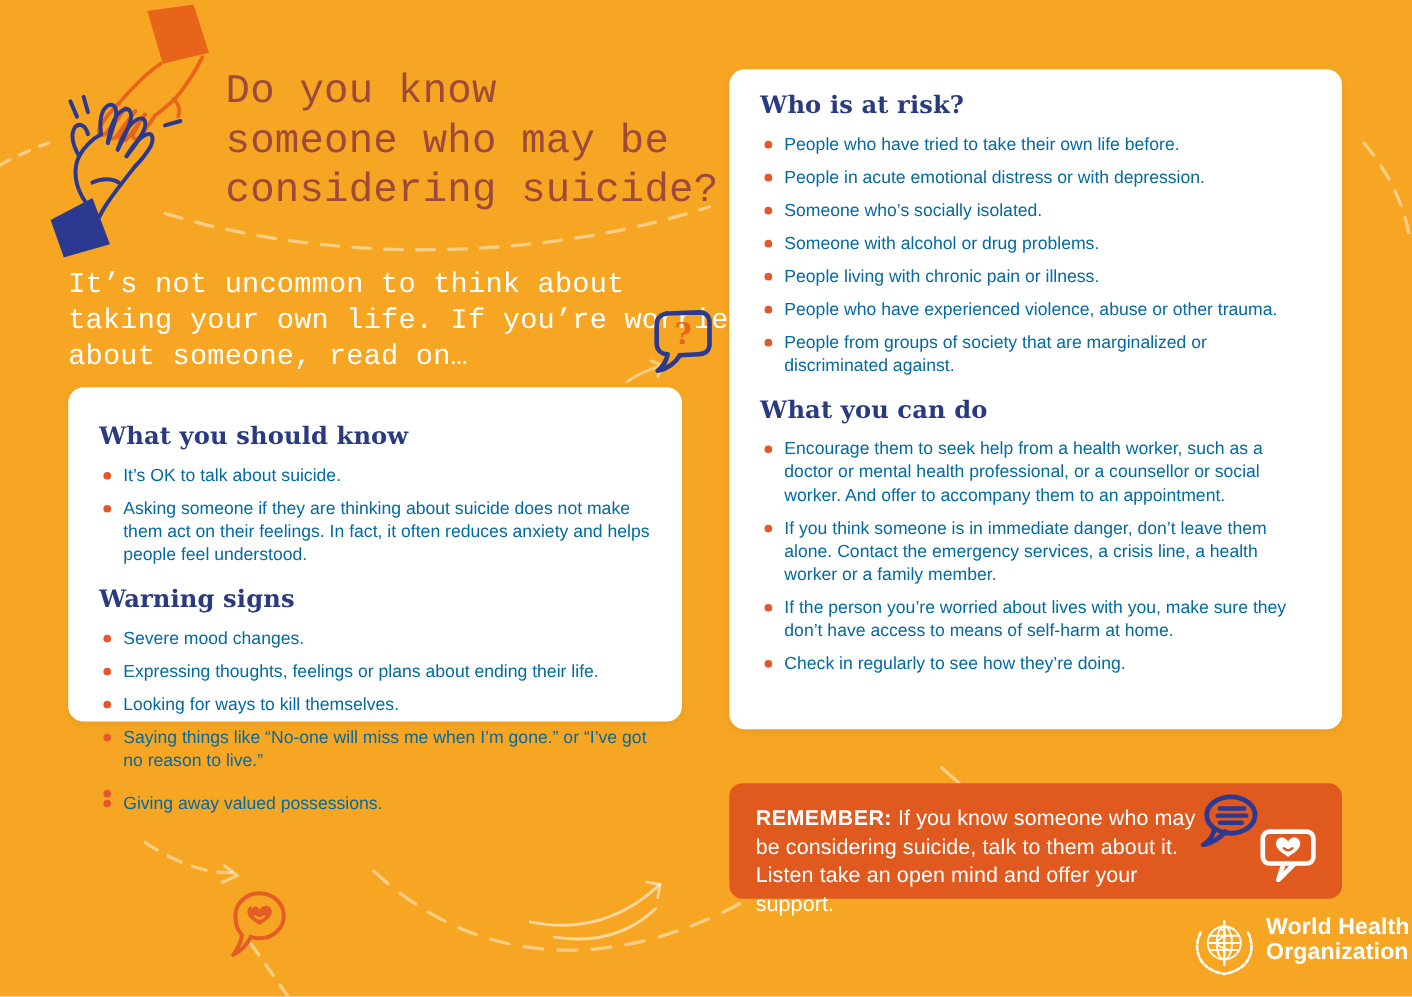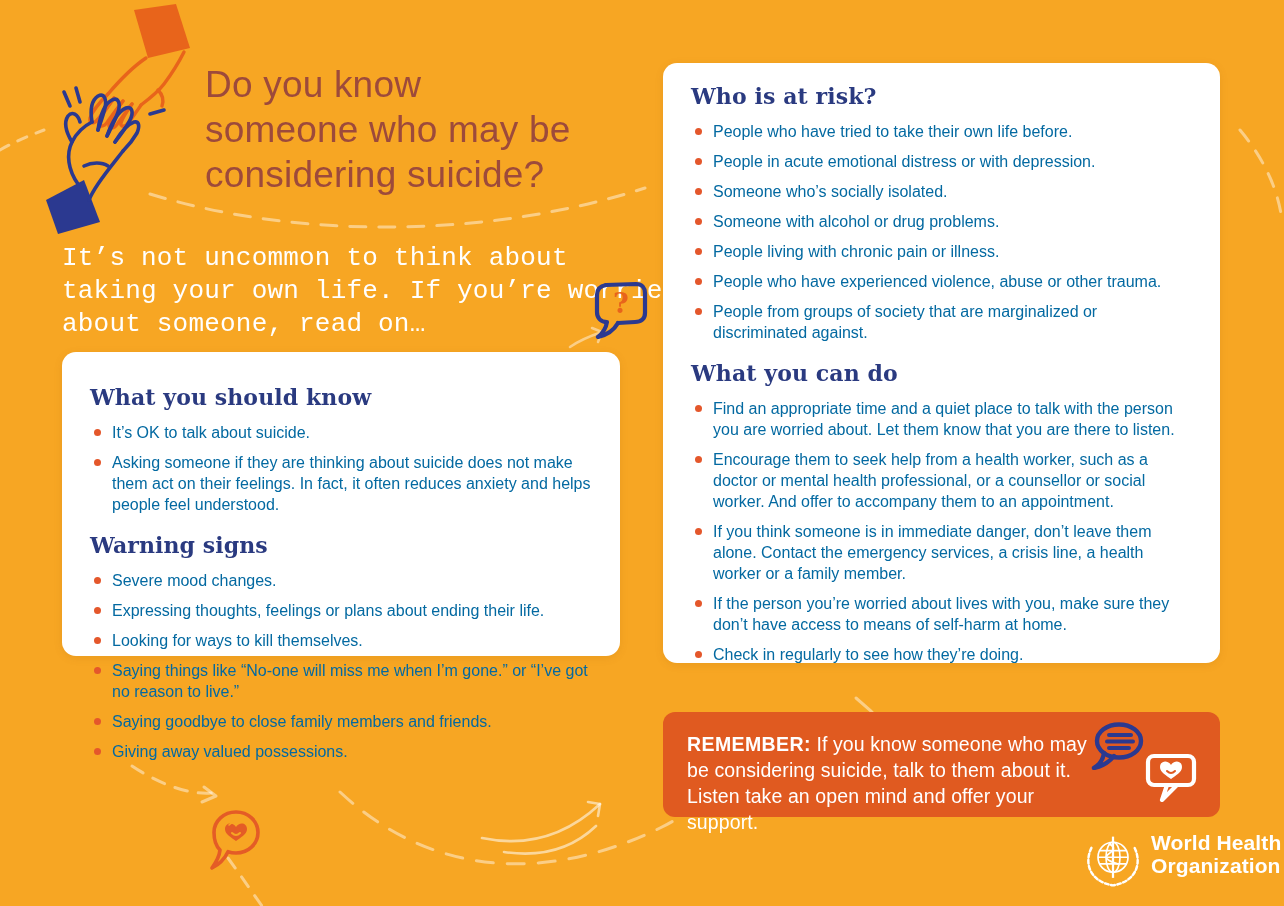--- a/index.html
+++ b/index.html
@@ -9,21 +9,21 @@
     background:#F7A623; overflow:hidden;
     font-family:"Liberation Sans", sans-serif;
   }
   svg { display:block; }
   .decor { position:absolute; left:0; top:0; pointer-events:none; }
 
   
   .hands { position:absolute; left:46px; top:4px; }
 
   
-  .title { position:absolute; left:205px; top:62px; font-family:Liberation Sans, sans-serif;
+  .title { position:absolute; left:205px; top:62px; font-family:Liberation Mono, monospace;
            font-size:37px; line-height:45px; color:#9D4A3B; font-weight:500; letter-spacing:0.2px; }
   
   .intro { position:absolute; left:62px; top:242px; font-family:Liberation Mono, monospace;
            font-size:26px; line-height:33px; color:#FFFFFF; letter-spacing:0.2px; }
 
   .q-bubble { position:absolute; left:592px; top:279px; }
 
   
   .card { position:absolute; background:#FFFFFF; border-radius:14px;
           box-shadow:0 2px 8px rgba(140,80,0,0.12); padding:20px 28px 18px 28px; }
@@ -136,41 +136,40 @@
     <li class="bullet"><span class="dot"></span><span>It’s OK to talk about suicide.</span></li>
         <li class="bullet"><span class="dot"></span><span>Asking someone if they are thinking about suicide does not make them act on their feelings. In fact, it often reduces anxiety and helps people feel understood.</span></li>
       </ul>
     <div class="card-heading second">Warning signs</div>
     <ul class="bullets">
 
     <li class="bullet"><span class="dot"></span><span>Severe mood changes.</span></li>
         <li class="bullet"><span class="dot"></span><span>Expressing thoughts, feelings or plans about ending their life.</span></li>
         <li class="bullet"><span class="dot"></span><span>Looking for ways to kill themselves.</span></li>
         <li class="bullet"><span class="dot"></span><span>Saying things like “No-one will miss me when I’m gone.” or “I’ve got no reason to live.”</span></li>
-        <li class="bullet"><span class="dot"></span><span>Saying goodbye to close family members and friends.</span></li>
+        <li class="bullet"><span class="dot"></span></li>
         <li class="bullet"><span class="dot"></span><span>Giving away valued possessions.</span></li>
       </ul>
   </div>
 
   <div class="card card-right">
     <div class="card-heading">Who is at risk?</div>
     <ul class="bullets">
 
     <li class="bullet"><span class="dot"></span><span>People who have tried to take their own life before.</span></li>
         <li class="bullet"><span class="dot"></span><span>People in acute emotional distress or with depression.</span></li>
         <li class="bullet"><span class="dot"></span><span>Someone who’s socially isolated.</span></li>
         <li class="bullet"><span class="dot"></span><span>Someone with alcohol or drug problems.</span></li>
         <li class="bullet"><span class="dot"></span><span>People living with chronic pain or illness.</span></li>
         <li class="bullet"><span class="dot"></span><span>People who have experienced violence, abuse or other trauma.</span></li>
         <li class="bullet"><span class="dot"></span><span>People from groups of society that are marginalized or discriminated against.</span></li>
       </ul>
     <div class="card-heading second">What you can do</div>
     <ul class="bullets">
 
-    <li class="bullet"><span class="dot"></span><span>Find an appropriate time and a quiet place to talk with the person you are worried about. Let them know that you are there to listen.</span></li>
         <li class="bullet"><span class="dot"></span><span>Encourage them to seek help from a health worker, such as a doctor or mental health professional, or a counsellor or social worker. And offer to accompany them to an appointment.</span></li>
         <li class="bullet"><span class="dot"></span><span>If you think someone is in immediate danger, don’t leave them alone. Contact the emergency services, a crisis line, a health worker or a family member.</span></li>
         <li class="bullet"><span class="dot"></span><span>If the person you’re worried about lives with you, make sure they don’t have access to means of self-harm at home.</span></li>
         <li class="bullet"><span class="dot"></span><span>Check in regularly to see how they’re doing.</span></li>
       </ul>
   </div>
 
   <div class="remember">
     <p class="remember-text"><strong>REMEMBER:</strong><span> If you know someone who may be considering suicide, talk to them about it. Listen take an open mind and offer your support.</span></p>
     <span class="rem-icon-chat">

